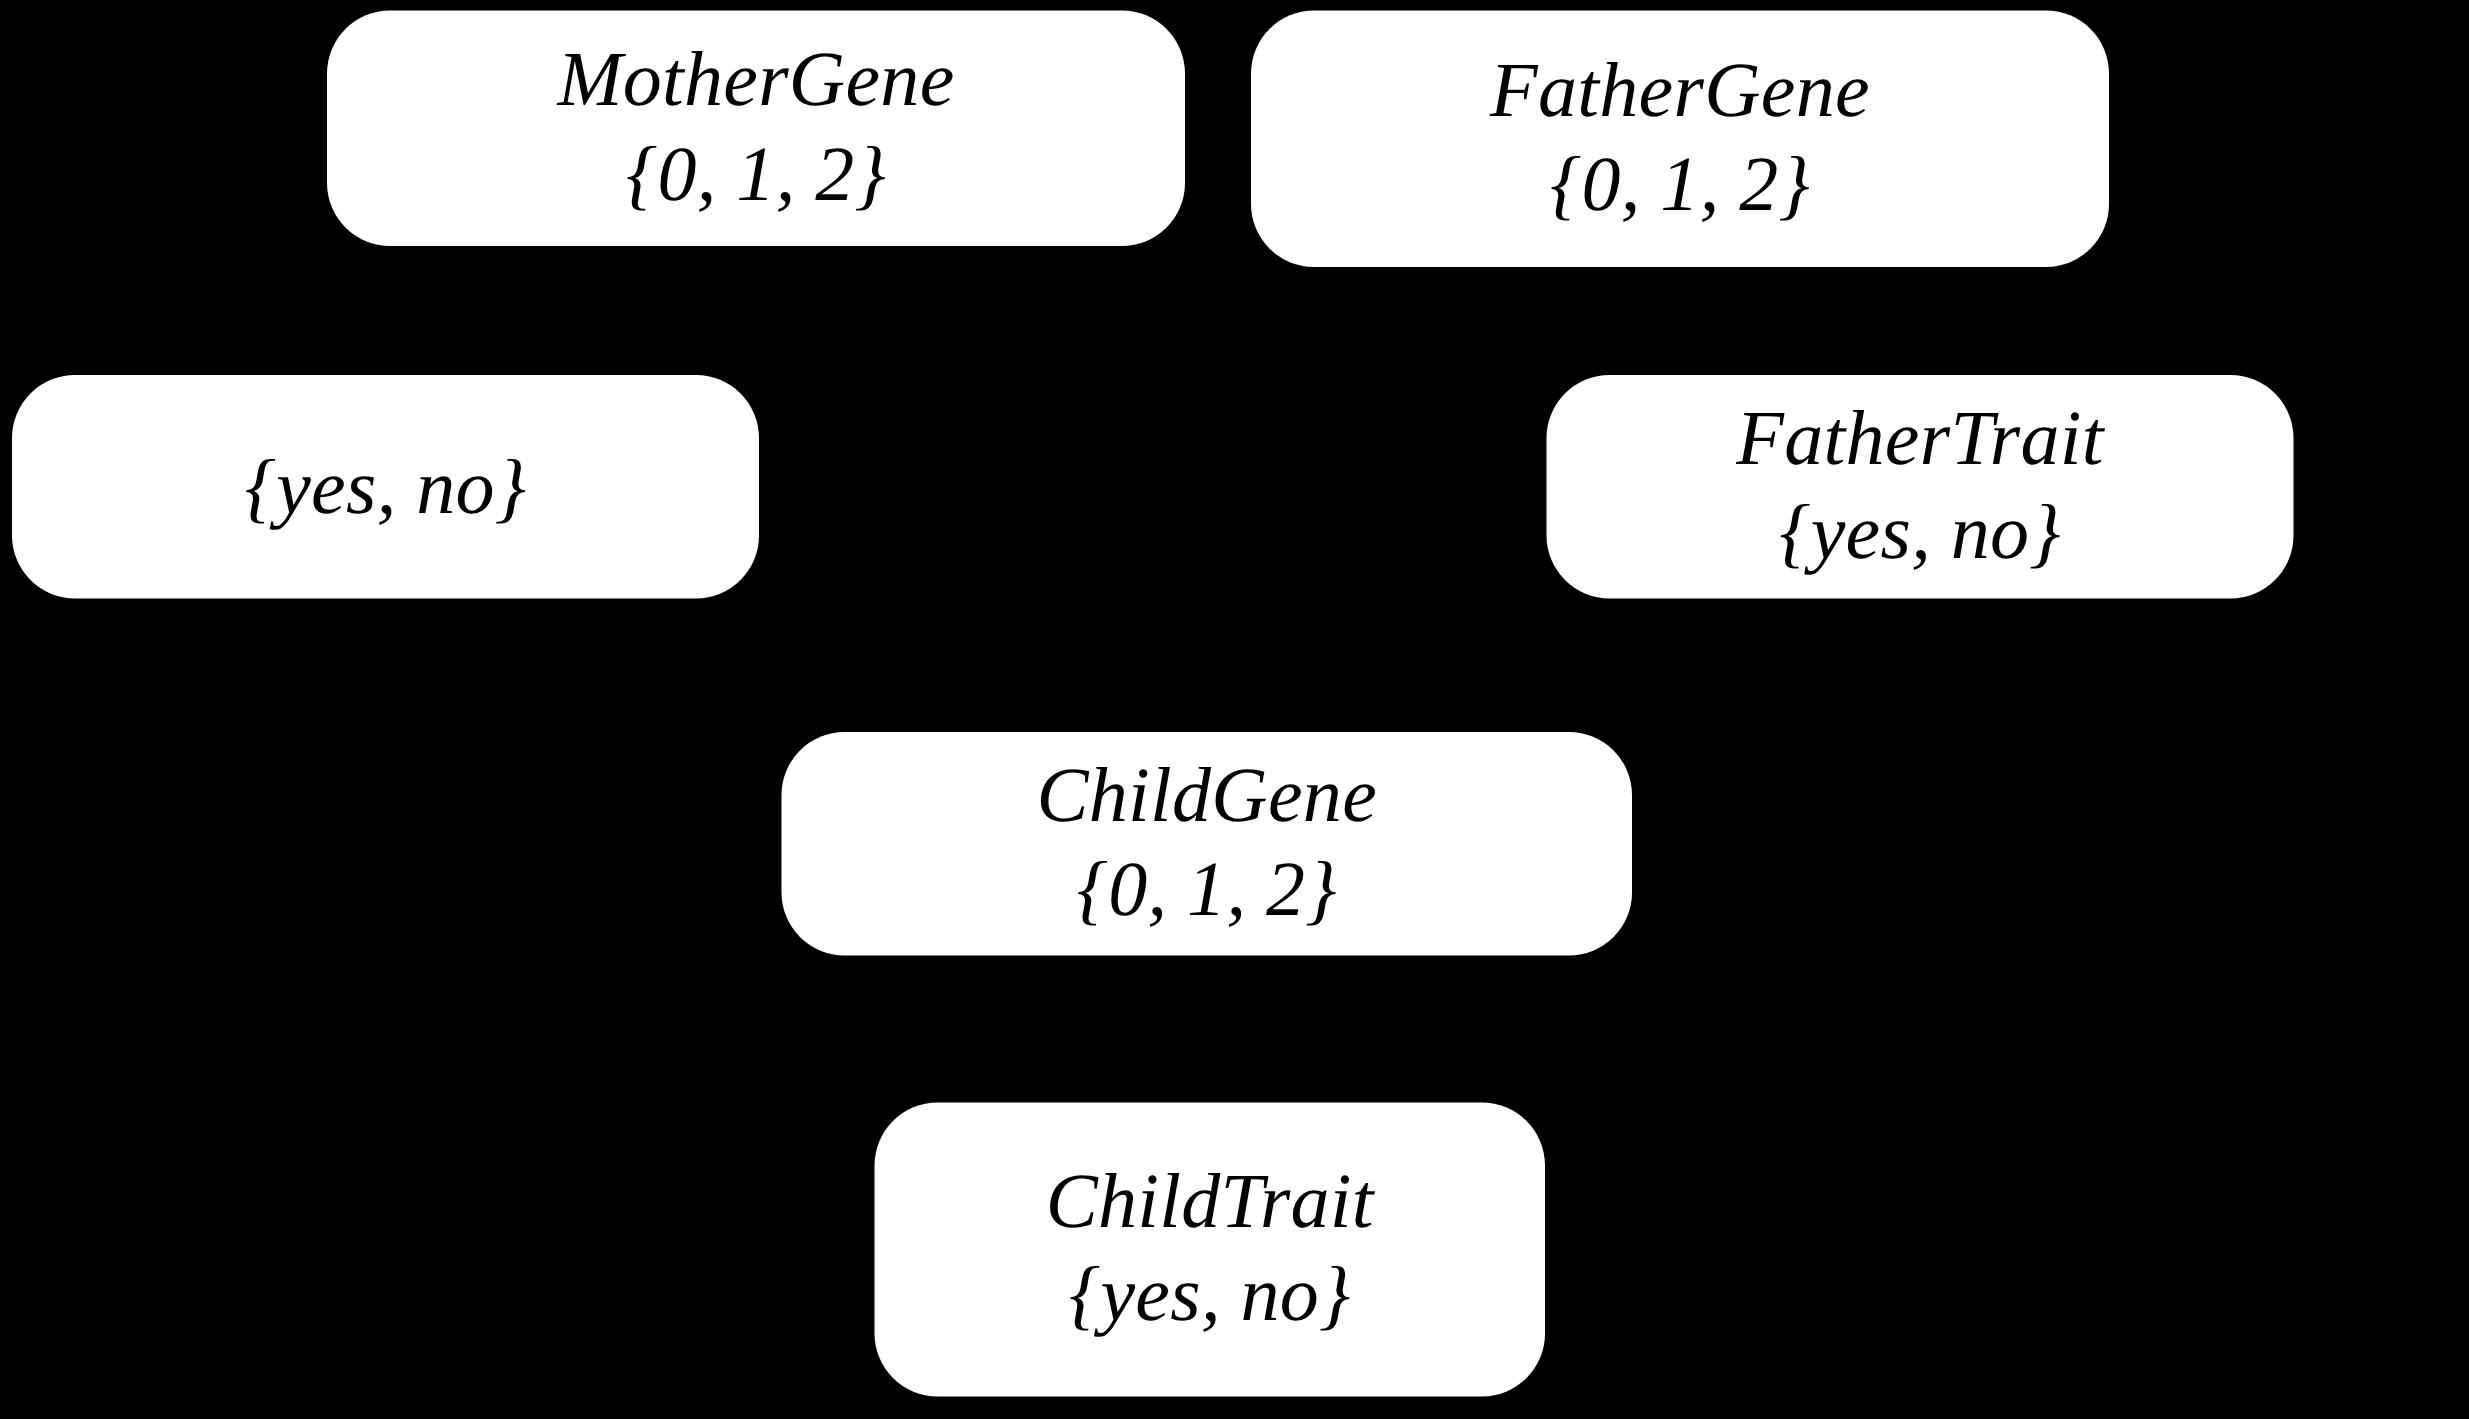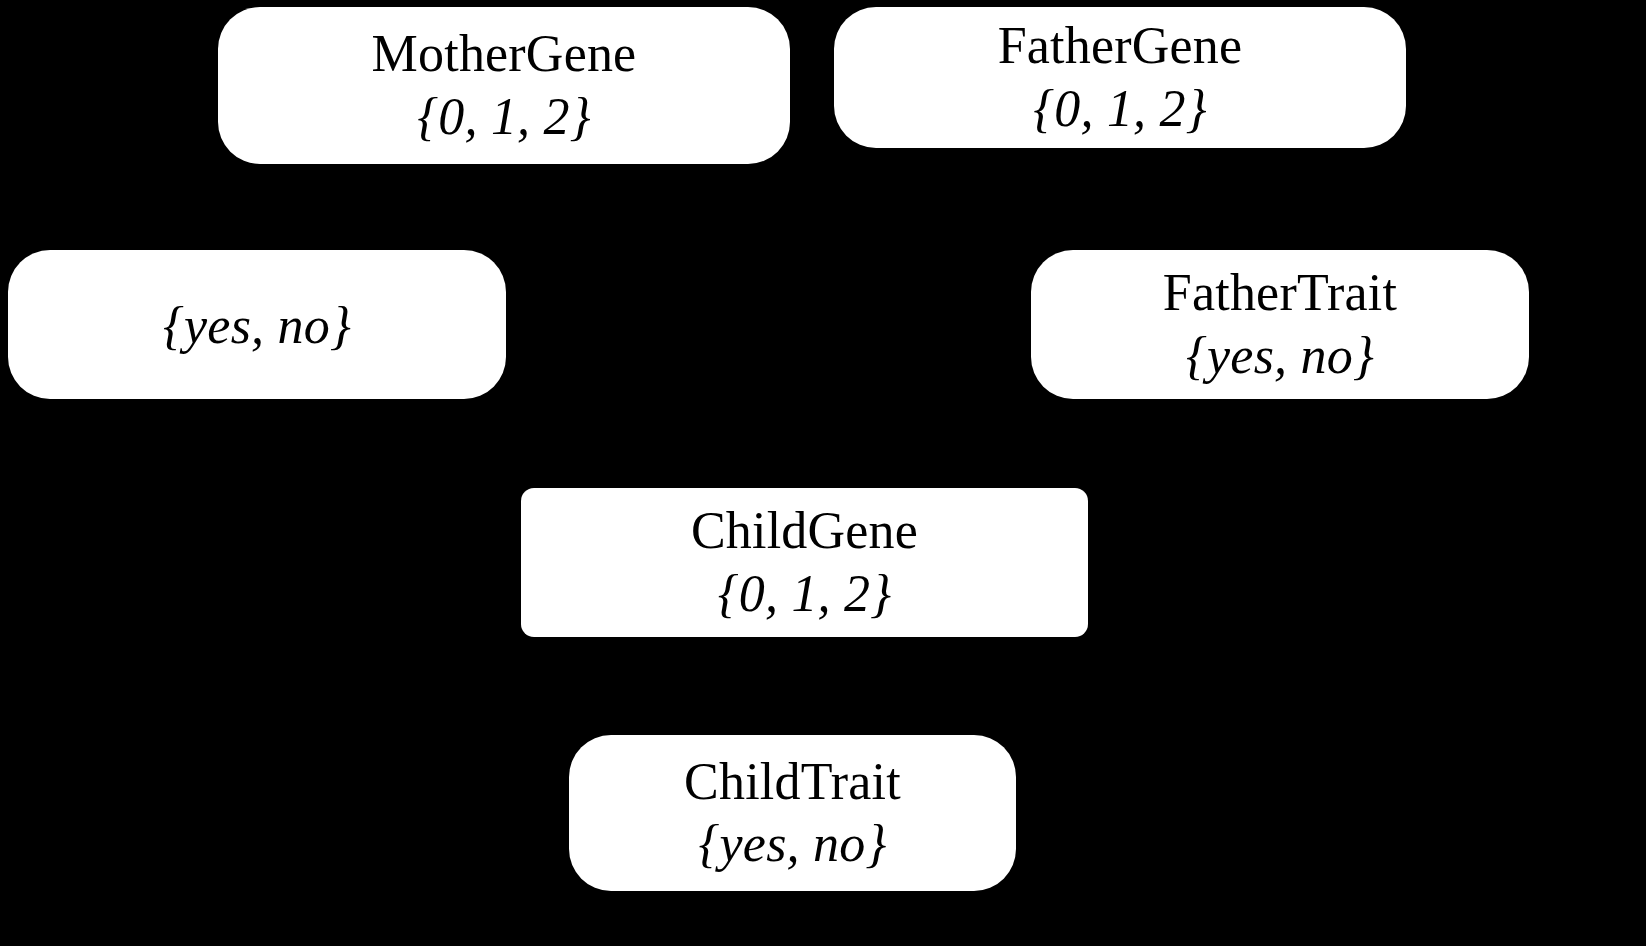--- a/index.html
+++ b/index.html
@@ -23,40 +23,41 @@
     flex-direction: column;
     align-items: center;
     justify-content: center;
     box-sizing: border-box;
     color: #000000;
     text-align: center;
     line-height: 1.12;
     overflow: hidden;
   }
   .node-name {
+    font-style: italic;
     font-size: 52px;
     letter-spacing: 0.2px;
     white-space: nowrap;
   }
   .node-domain {
     font-style: italic;
     font-size: 52px;
     letter-spacing: 0.2px;
     white-space: nowrap;
     margin-top: 4px;
     text-align: center;
   }
 
   
   #node-mother-gene  { left: 218px;  top: 7px;   width: 572px; height: 157px; }
-  #node-father-gene  { left: 834px;  top: 7px;   width: 572px; height: 141px; }
+  #node-father-gene  { left: 834px;  top: 7px;   width: 572px; height: 171px; }
   #node-mother-trait { left: 8px;    top: 250px; width: 498px; height: 149px; }
   #node-father-trait { left: 1031px; top: 250px; width: 498px; height: 149px; }
-  #node-child-gene   { left: 521px;  top: 488px; width: 567px; height: 149px; border-radius: 13px; }
-  #node-child-trait  { left: 569px;  top: 735px; width: 447px; height: 156px; }
+  #node-child-gene   { left: 521px;  top: 488px; width: 567px; height: 149px; }
+  #node-child-trait  { left: 583px;  top: 735px; width: 447px; height: 196px; }
 </style>
 </head>
 <body>
 
 <div id="canvas">
 
   <div class="node" id="node-mother-gene">
     <span class="node-name">MotherGene</span>
     <span class="node-domain">{0, 1, 2}</span>
   </div>

